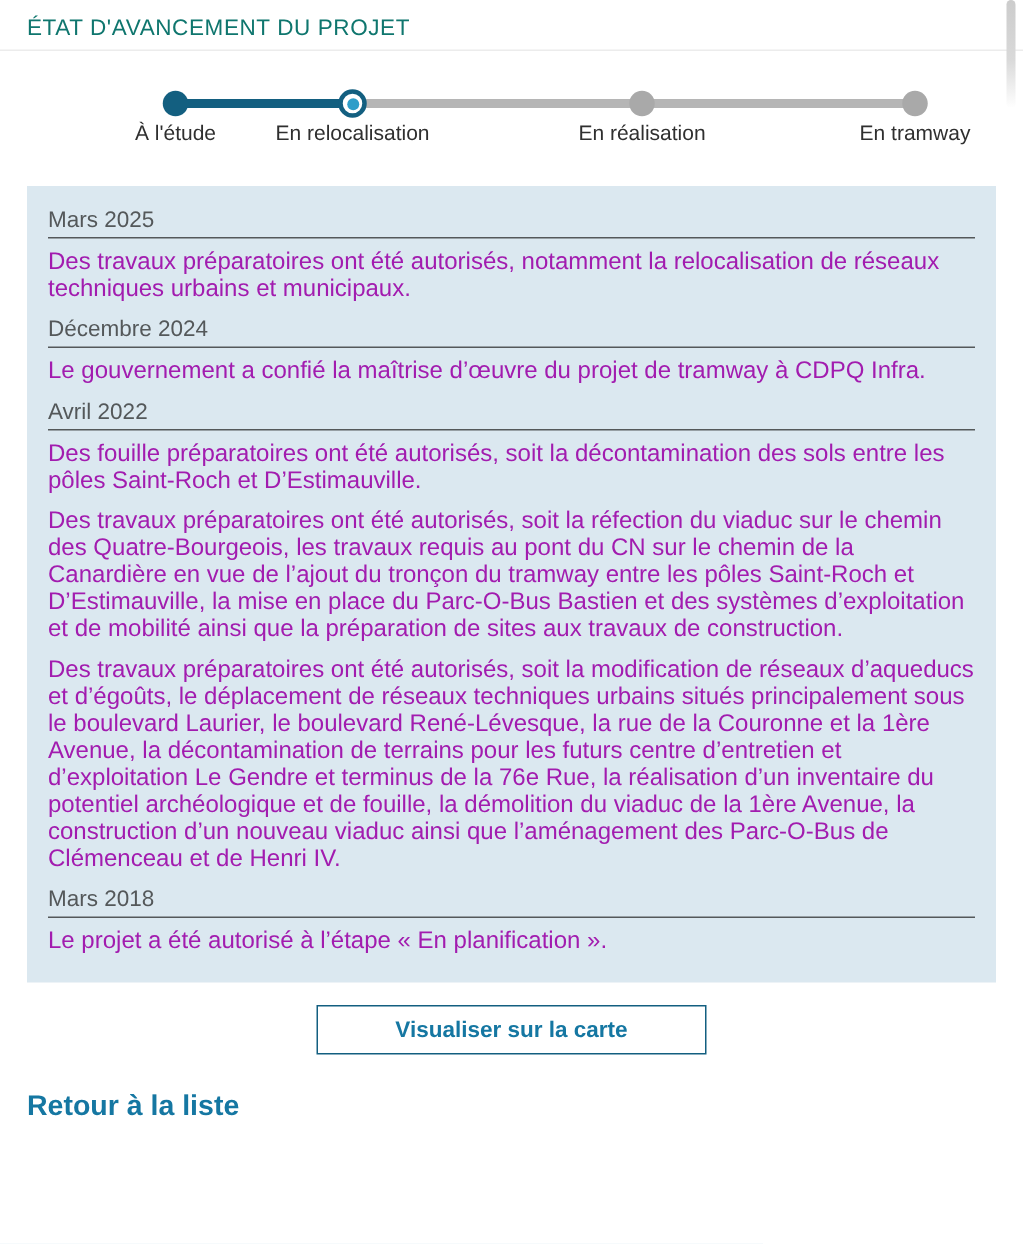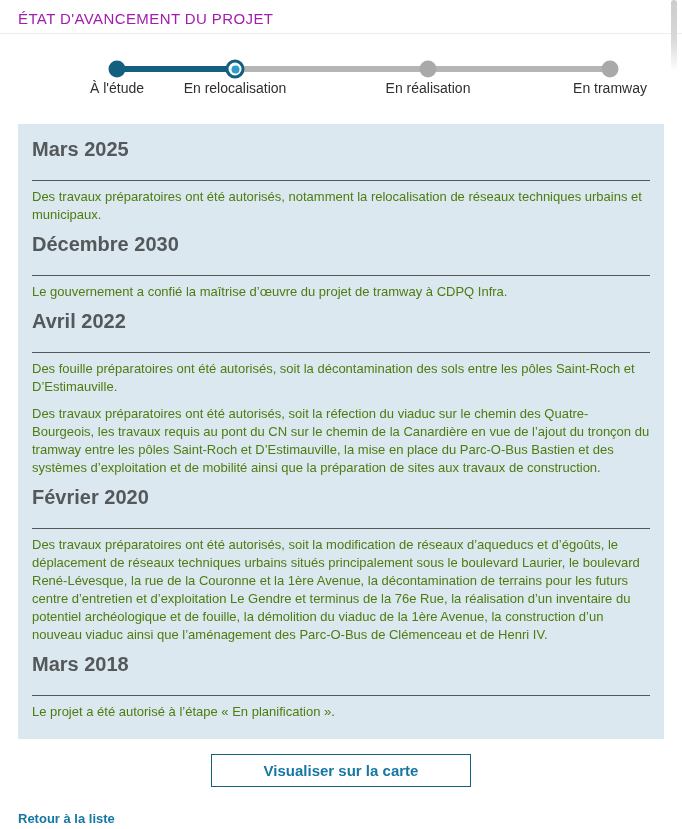--- a/index.html
+++ b/index.html
@@ -5,21 +5,21 @@
   html,body{margin:0;padding:0;background:#ffffff;}
   body{
     width:682px;height:829px;position:relative;overflow:hidden;
     font-family:"Liberation Sans", sans-serif;
     -webkit-font-smoothing:antialiased;
   }
   .page{padding:0;position:relative;width:682px;height:829px;}
 
   
   .section-title{
-    font-size:15px;font-weight:400;color:#a21caf;letter-spacing:.4px;
+    font-size:15px;font-weight:400;color:#0f766e;letter-spacing:.4px;
     margin:0;padding:10px 0 6px 18px;
   }
   .title-rule{border:0;border-top:1px solid #ececec;margin:0 0 0 0;}
 
   
   .stepper{position:relative;height:52px;margin:10px 0 28px 0;text-align:right;}
   .track{position:absolute;top:22px;left:117px;width:493px;height:6px;background:#b5b5b5;border-radius:3px;}
   .track-done{position:absolute;top:22px;left:117px;width:118px;height:6px;background:#135f80;border-radius:3px;}
   .step{position:absolute;top:0;width:0;}
   .step .marker{position:absolute;top:25px;left:0;transform:translate(-50%,-50%);}
@@ -38,38 +38,38 @@
     font-size:14px;color:#2f2f2f;white-space:nowrap;
   }
   .step1{left:117px;} .step2{left:235px;} .step3{left:428px;} .step4{left:610px;}
 
   
   .panel{
     margin:7px 18px 0 18px;background:#dbe8f0;
     padding:14px 14px 18px 14px;
   }
   .entry h3{
-    font-size:20px;font-weight:700;color:#54585a;margin:0;
-    padding-bottom:19px;border-bottom:1px solid #54585a;
+    font-size:15px;font-weight:400;color:#54585a;margin:0;
+    padding-bottom:3px;border-bottom:1px solid #54585a;
   }
-  .entry p{margin:7px 0 0 0;font-size:13px;line-height:18px;color:#4d7c0f;}
+  .entry p{margin:7px 0 0 0;font-size:16px;line-height:18px;color:#a21caf;}
   .entry + .entry{margin-top:9px;}
 
   
   .btn-row{text-align:center;margin-top:15px;}
   .map-button{
     display:inline-block;background:#ffffff;border:1px solid #135f80;
     color:#1577a2;font-weight:700;font-size:15px;
     padding:7px 52px;cursor:pointer;font-family:"Liberation Sans", sans-serif;
   }
 
   
   .back-link{
     display:inline-block;margin:24px 0 0 18px;
-    color:#1577a2;font-weight:700;font-size:13px;text-decoration:none;cursor:pointer;
+    color:#1577a2;font-weight:700;font-size:19px;text-decoration:none;cursor:pointer;
   }
 
   
   .scroll-remnant{
     position:absolute;top:0;right:5px;width:6px;height:72px;
     background:linear-gradient(to bottom,#cccccc 0%,#d9d9d9 55%,rgba(217,217,217,0) 100%);
     border-radius:3px;
   }
 </style>
 </head>
@@ -111,35 +111,34 @@
 
 
   <div class="panel">
 
     <div class="entry">
       <h3>Mars 2025</h3>
       <p>Des travaux préparatoires ont été autorisés, notamment la relocalisation de réseaux techniques urbains et municipaux.</p>
     </div>
 
     <div class="entry">
-      <h3>Décembre 2030</h3>
+      <h3>Décembre 2024</h3>
       <p>Le gouvernement a confié la maîtrise d’œuvre du projet de tramway à CDPQ Infra.</p>
     </div>
 
     <div class="entry">
       <h3>Avril 2022</h3>
       <p>Des fouille préparatoires ont été autorisés, soit la décontamination des sols entre les pôles Saint-Roch et D’Estimauville.</p>
     </div>
 
     <div class="entry">
       <p>Des travaux préparatoires ont été autorisés, soit la réfection du viaduc sur le chemin des Quatre-Bourgeois, les travaux requis au pont du CN sur le chemin de la Canardière en vue de l’ajout du tronçon du tramway entre les pôles Saint-Roch et D’Estimauville, la mise en place du Parc-O-Bus Bastien et des systèmes d’exploitation et de mobilité ainsi que la préparation de sites aux travaux de construction.</p>
     </div>
 
     <div class="entry">
-      <h3>Février 2020</h3>
       <p>Des travaux préparatoires ont été autorisés, soit la modification de réseaux d’aqueducs et d’égoûts, le déplacement de réseaux techniques urbains situés principalement sous le boulevard Laurier, le boulevard René-Lévesque, la rue de la Couronne et la 1ère Avenue, la décontamination de terrains pour les futurs centre d’entretien et d’exploitation Le Gendre et terminus de la 76e Rue, la réalisation d’un inventaire du potentiel archéologique et de fouille, la démolition du viaduc de la 1ère Avenue, la construction d’un nouveau viaduc ainsi que l’aménagement des Parc-O-Bus de Clémenceau et de Henri IV.</p>
     </div>
 
     <div class="entry">
       <h3>Mars 2018</h3>
       <p>Le projet a été autorisé à l’étape « En planification ».</p>
     </div>
 
   </div>
 

